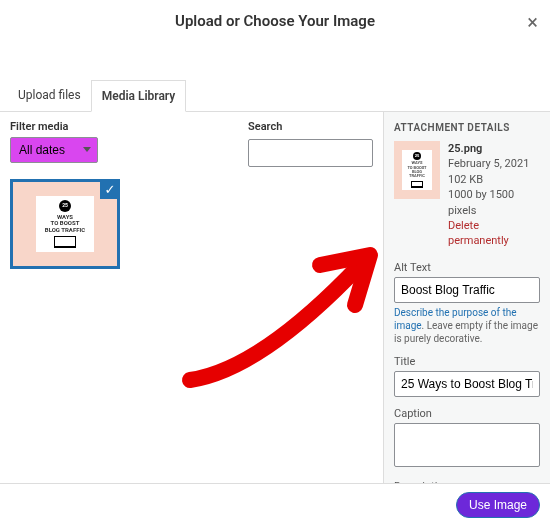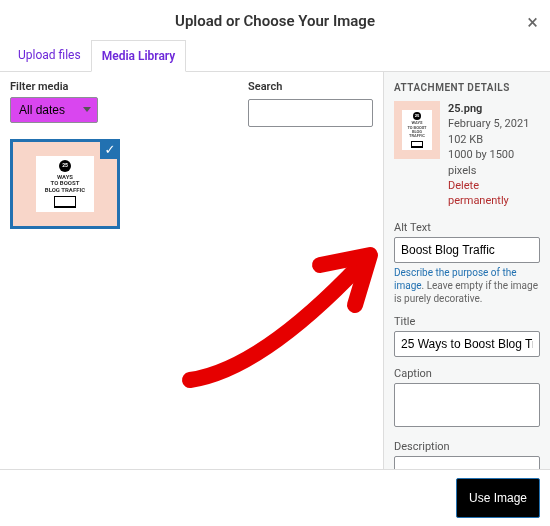--- a/index.html
+++ b/index.html
@@ -2,21 +2,21 @@
 <html><head>
 <meta charset="utf-8">
 <style>
   * { box-sizing: border-box; margin: 0; padding: 0; }
   body { font-family: -apple-system, BlinkMacSystemFont, "Segoe UI", Roboto, sans-serif; font-size: 12px; color: #333; width: 550px; height: 526px; position: relative; background: #fff; overflow: hidden; }
   .modal { width: 100%; height: 100%; display: flex; flex-direction: column; }
   .header { position: relative; text-align: center; padding: 12px 0 10px; }
   .header h1 { font-size: 15px; font-weight: 600; }
   .close { position: absolute; right: 12px; top: 10px; font-size: 20px; color: #666; cursor: pointer; }
   .tabs { display: flex; border-bottom: 1px solid #ddd; padding: 0 8px; }
-  .tab { padding: 8px 10px; font-size: 12px; cursor: pointer; color: #6d28d9; }
+  .tab { padding: 8px 10px; font-size: 12px; cursor: pointer; color: #404040; margin-top: 40px; }
   .tab.active { border: 1px solid #ddd; border-bottom: 1px solid #fff; margin-bottom: -1px; background: #fff; font-weight: 600; }
   .body { flex: 1; display: flex; min-height: 0; }
   .left { flex: 1; padding: 8px 10px; }
   .filter-row { display: flex; gap: 30px; }
   .filter-col { display: flex; flex-direction: column; }
   .filter-label { font-size: 11px; font-weight: 600; margin-bottom: 4px; }
   .select-wrap { position: relative; }
   select { appearance: none; border: 1px solid #8c8f94; border-radius: 2px; padding: 4px 24px 4px 8px; font-size: 12px; background: #d946ef; min-width: 88px; height: 26px; }
   .select-wrap::after { content: ""; position: absolute; right: 7px; top: 10px; border-left: 4px solid transparent; border-right: 4px solid transparent; border-top: 5px solid #555; pointer-events: none; }
   .search-input { border: 1px solid #8c8f94; border-radius: 2px; width: 125px; height: 28px; padding: 4px 6px; font-size: 12px; margin-top: 2px; }
@@ -39,21 +39,21 @@
   .link { color: #2271b1; cursor: pointer; }
   .linku { color: #2271b1; cursor: pointer; }
   .danger { color: #b32d2e; cursor: pointer; }
   .field { margin-bottom: 10px; }
   .field label { display: block; margin-bottom: 3px; font-size: 11px; color: #555; }
   .field input, .field textarea { width: 100%; border: 1px solid #8c8f94; border-radius: 2px; padding: 4px 6px; font-size: 12px; background: #fff; }
   .field input { height: 26px; }
   .field textarea { height: 44px; resize: none; }
   .help { font-size: 10px; color: #666; line-height: 1.3; margin-top: 3px; }
   .footer { border-top: 1px solid #ddd; padding: 8px 10px; text-align: right; background: #fff; }
-  .btn-primary { background: #000000; color: #fff; border: 1px solid #2271b1; padding: 12px 12px; font-size: 12px; border-radius: 2px; cursor: pointer; }
+  .btn-primary { background: #6d28d9; color: #fff; border: 1px solid #2271b1; padding: 5px 12px; font-size: 12px; border-radius: 13px; cursor: pointer; }
 
   .arrow-annot { position: absolute; left: 170px; top: 230px; pointer-events: none; z-index: 50; }
 </style>
 </head>
 <body>
 
 <div class="modal">
   <div class="header">
     <h1>Upload or Choose Your Image</h1>
     <span class="close">×</span>

